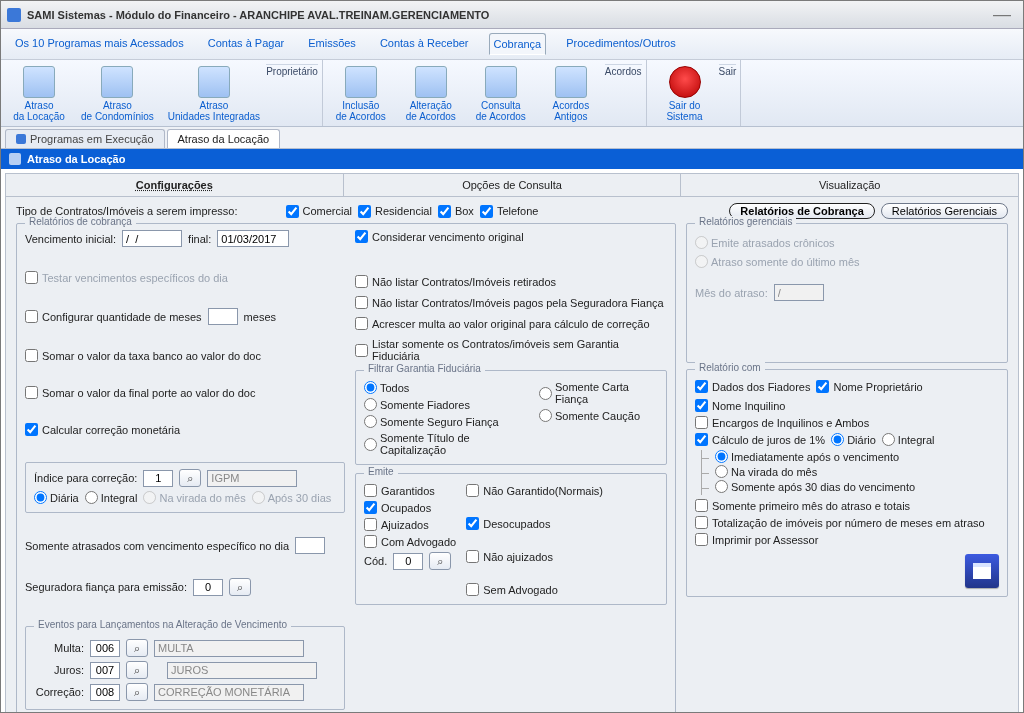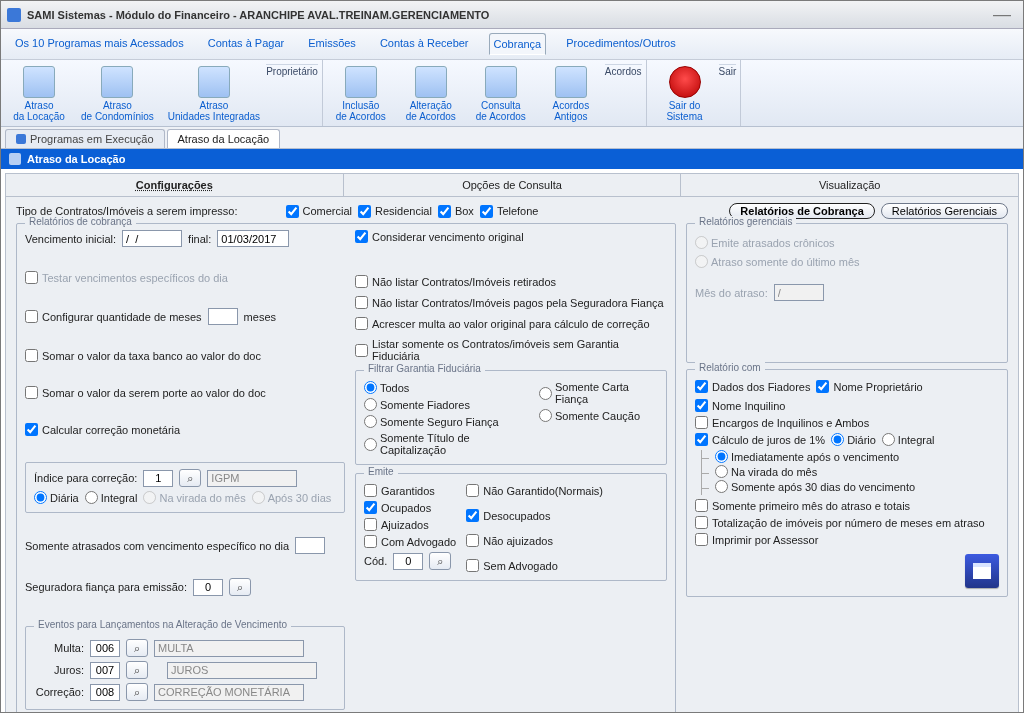--- a/index.html
+++ b/index.html
@@ -218,21 +218,21 @@
                       </label>
                     <input type="text" class="tiny" style="">
                     <span>meses</span>
                   </div>
                   <label class="chk">
                       <input type="checkbox" style="">
                       <span>Somar o valor da taxa banco ao valor do doc</span>
                     </label>
                   <label class="chk">
                       <input type="checkbox" style="">
-                      <span>Somar o valor da serem porte ao valor do doc</span>
+                      <span>Somar o valor da final porte ao valor do doc</span>
                     </label>
                   <label class="chk">
                       <input type="checkbox" checked="" style="">
                       <span>Calcular correção monetária</span>
                     </label>
 
                   <div class="fieldset" style="margin-top:2px;">
                     <div class="row">
                       <span>Índice para correção:</span>
                       <input type="text" class="tiny" value="1" style="">
@@ -368,21 +368,21 @@
                         <label class="chk">
                             <input type="checkbox" style="">
                             <span>Com Advogado</span>
                           </label>
                         <div class="row">
                           <span>Cód.</span>
                           <input type="text" class="tiny" value="0" style="">
                           <span class="lookup-btn"></span>
                         </div>
                       </div>
-                      <div class="col" style="gap:12px;">
+                      <div class="col" style="gap:20px;">
                         <label class="chk">
                             <input type="checkbox" style="">
                             <span>Não Garantido(Normais)</span>
                           </label>
                         <label class="chk">
                             <input type="checkbox" checked="" style="">
                             <span>Desocupados</span>
                           </label>
                         <label class="chk">
                             <input type="checkbox" style="">

